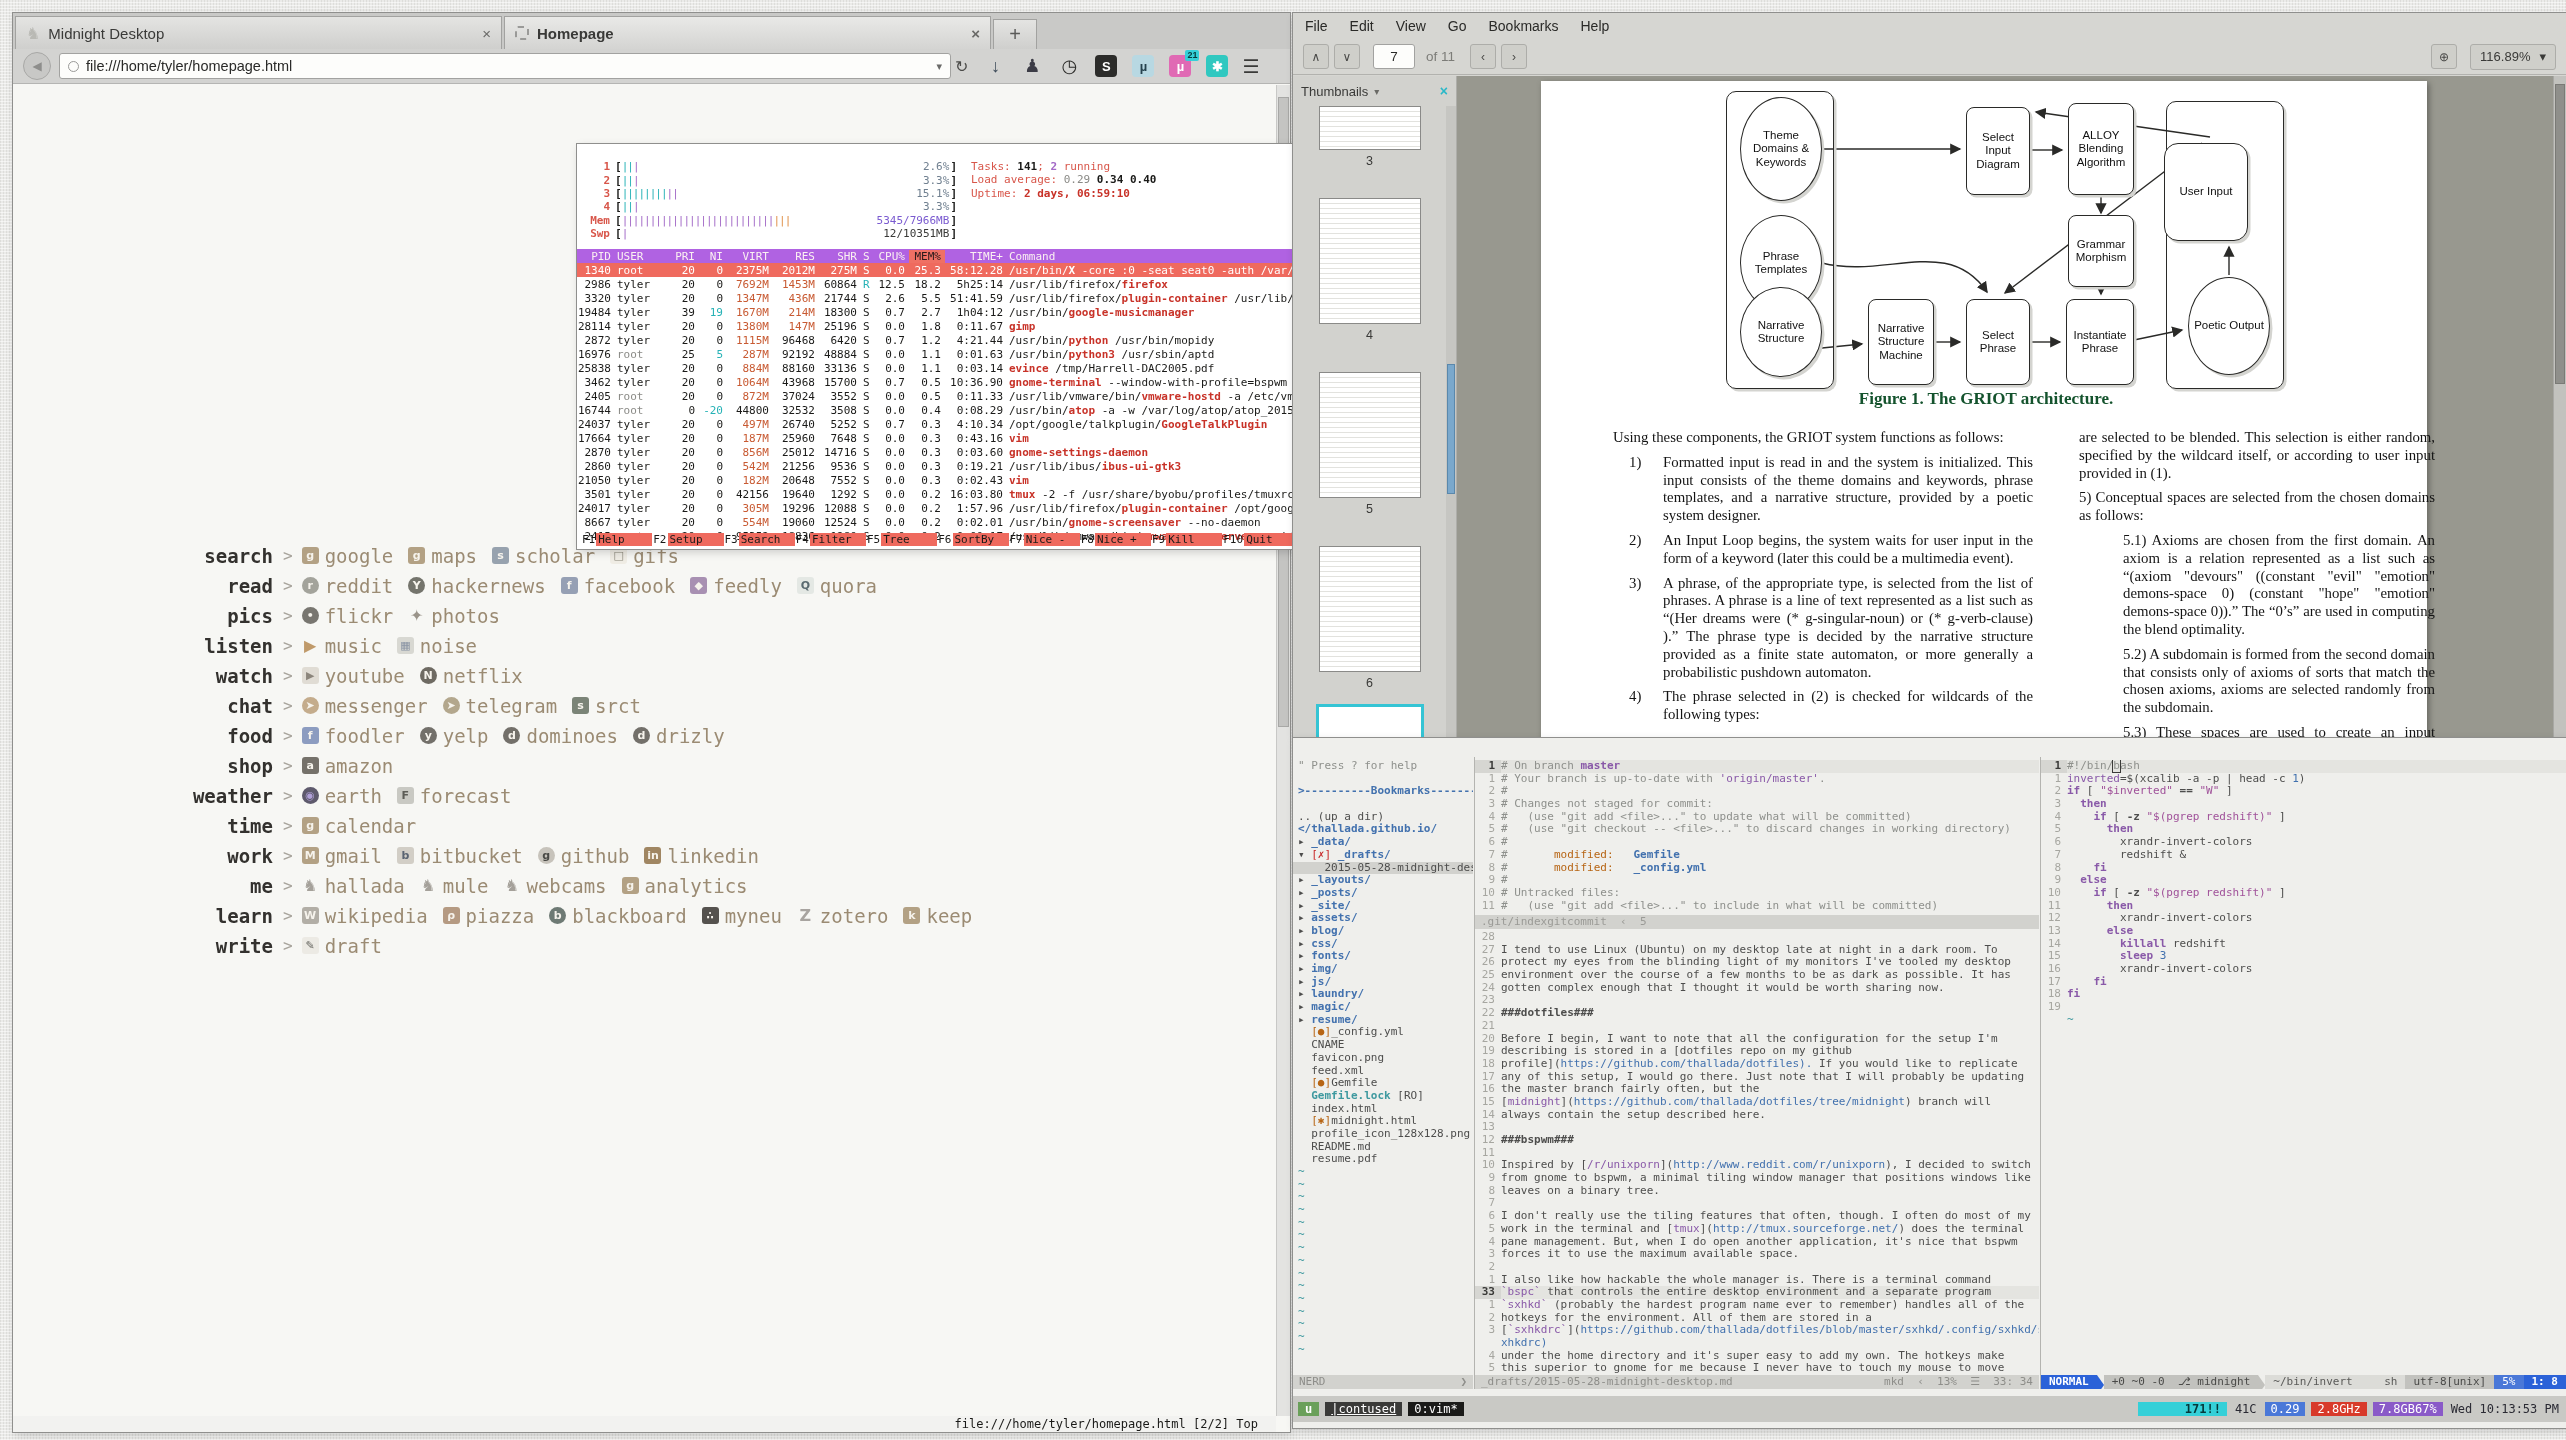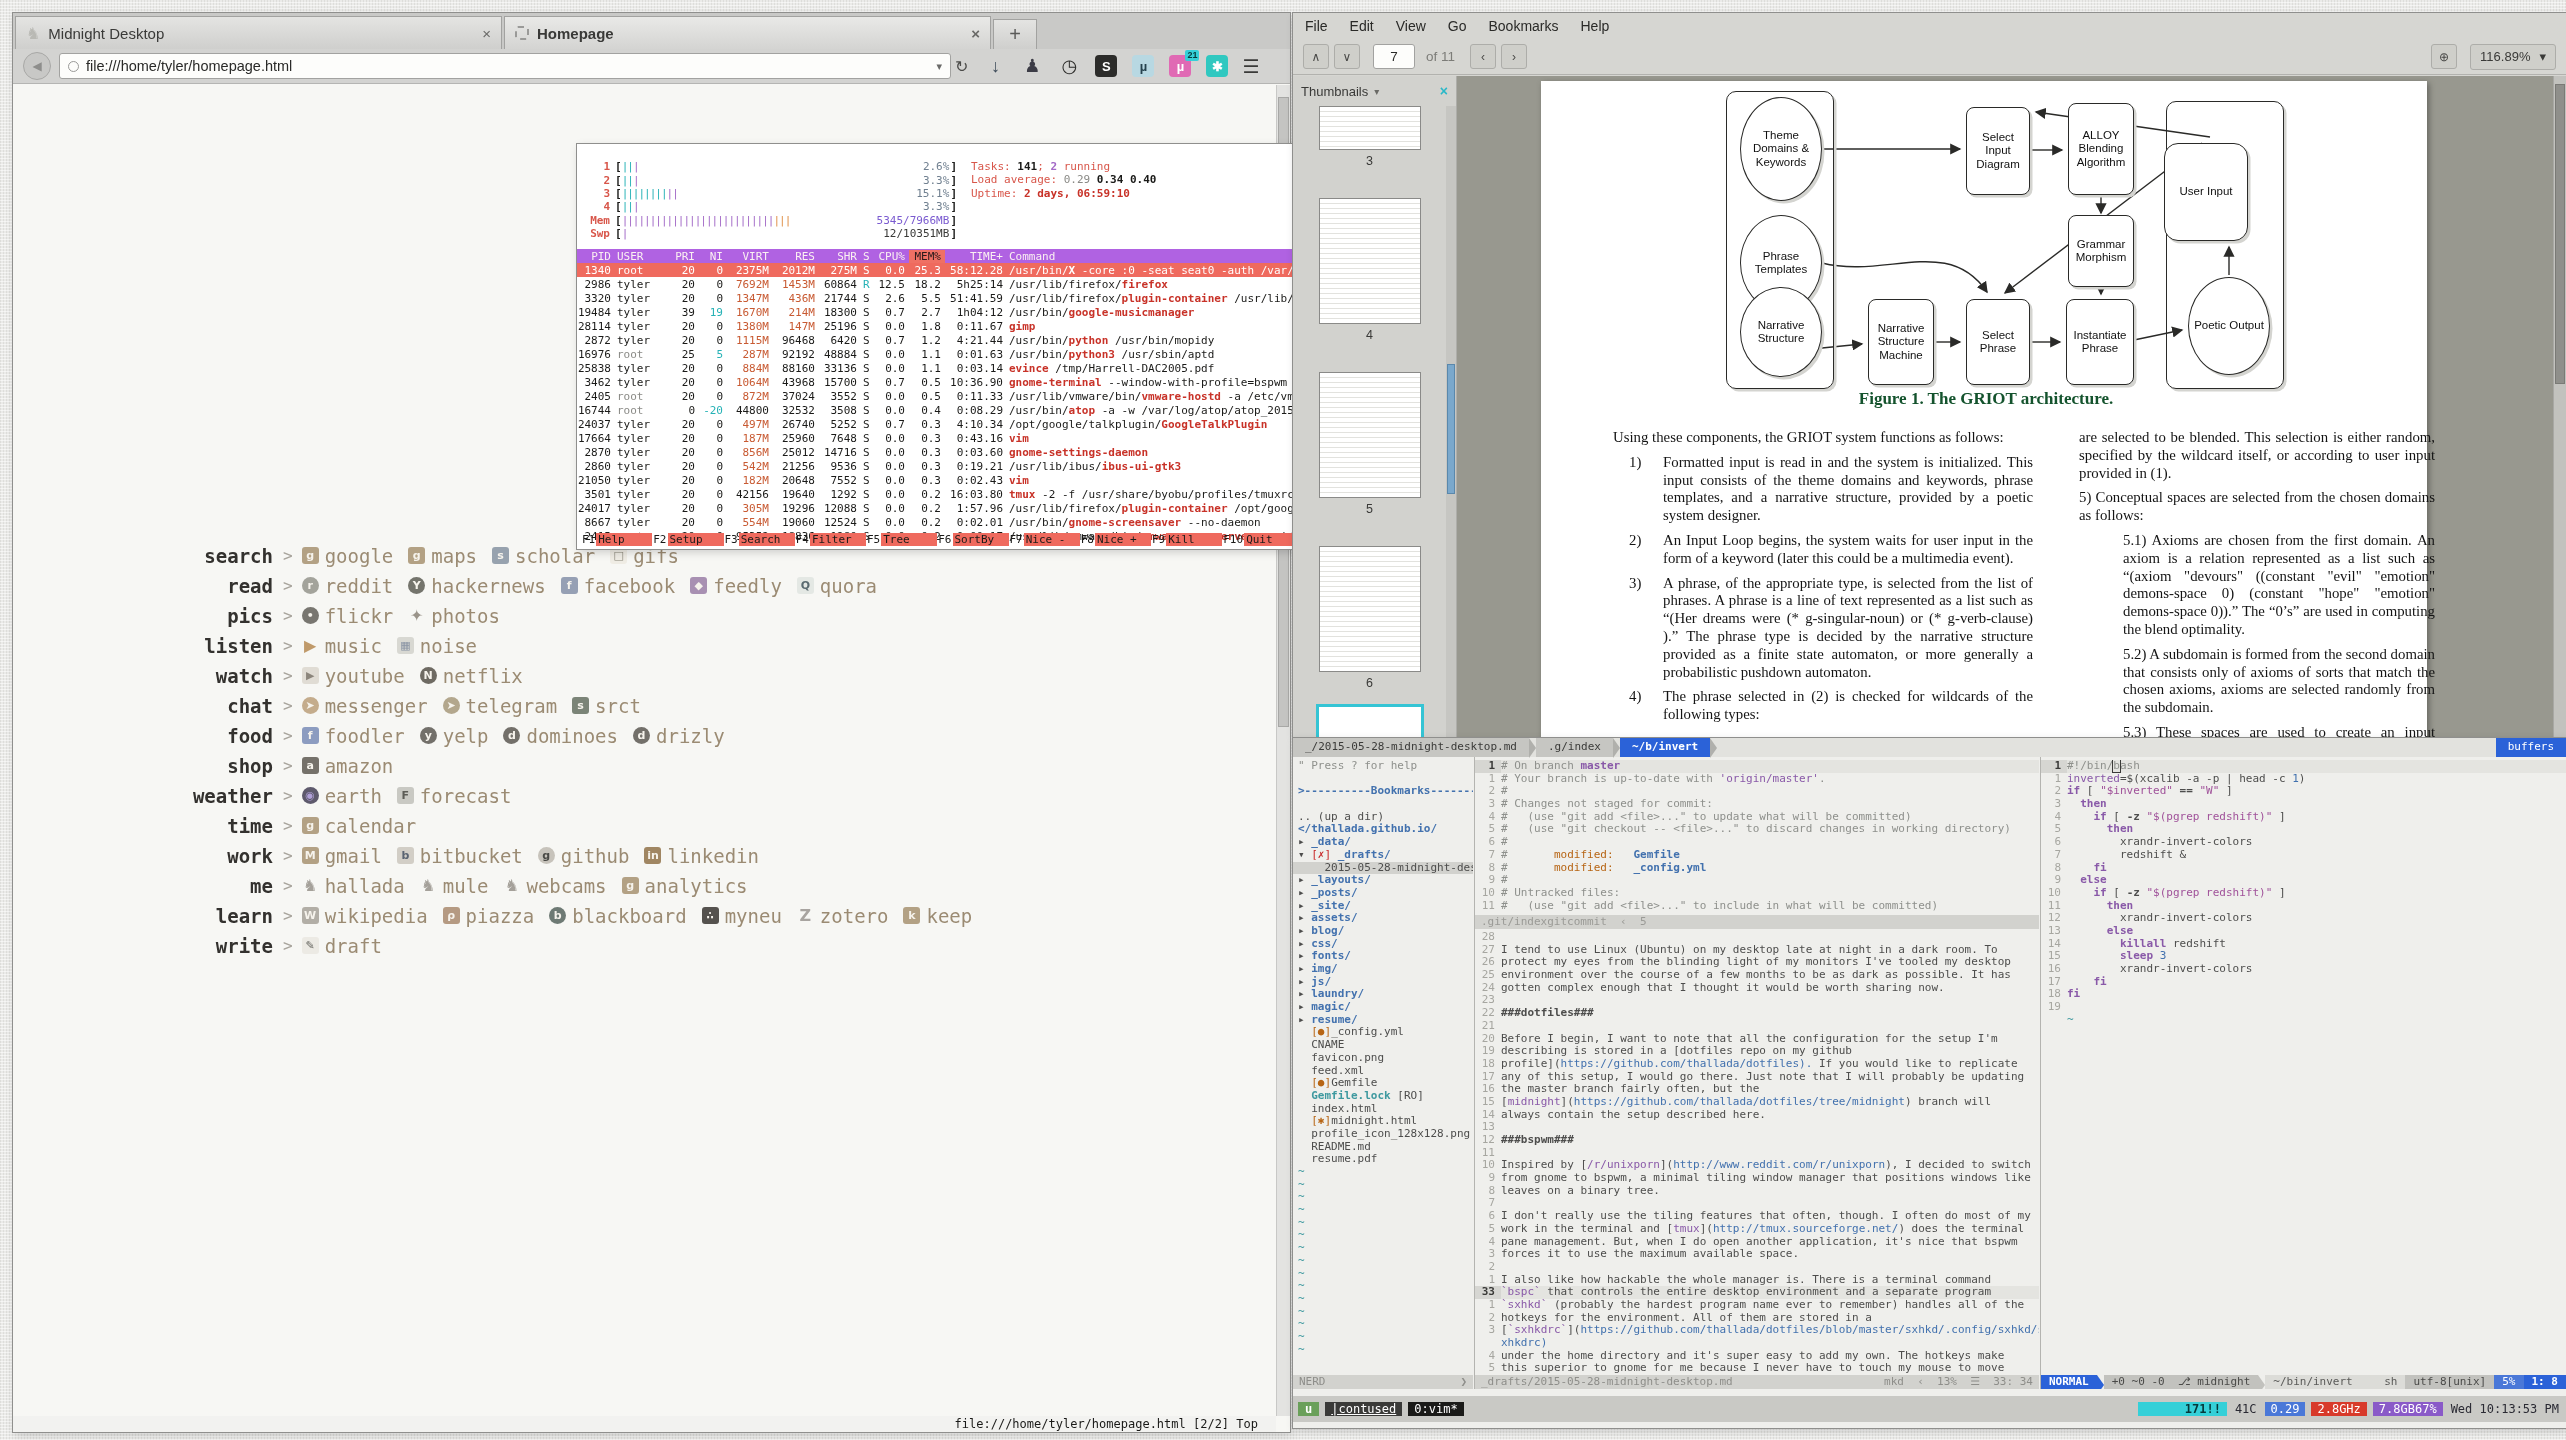--- a/index.html
+++ b/index.html
@@ -683,29 +683,20 @@
         </div>
       </div>
       <div class="pdf-scroll">
           <div class="thumb"></div>
         </div>
     </div>
   </div>
 </div>
 
 <div class="win" id="term">
-  <div class="tabline">
-      <span class="tl-buf">_/2015-05-28-midnight-desktop.md</span>
-      <span class="tl-sep"></span>
-      <span class="tl-buf">.g/index</span>
-      <span class="tl-sep"></span>
-      <span class="tl-buf active">~/b/invert</span>
-      <span class="tl-sep"></span>
-      <span class="tl-right">buffers</span>
-    </div>
   <div class="pane-area">
     <div class="pane" id="pane-tree">
       <div style="padding-top:3px;" id="tree-lines">
           <div class="tline tree-line"><span class="c-com">" Press ? for help</span></div>
           <div class="tline tree-line"><span></span></div>
           <div class="tline tree-line"><span class="c-blue b">&gt;----------Bookmarks----------</span></div>
           <div class="tline tree-line"><span></span></div>
           <div class="tline tree-line"><span class="c-dark">.. (up a dir)</span></div>
           <div class="tline tree-line"><span class="c-blue b">&lt;/thallada.github.io/</span></div>
           <div class="tline tree-line"><span class="c-dark">▸ </span><span class="c-blue b">_data/</span></div>

